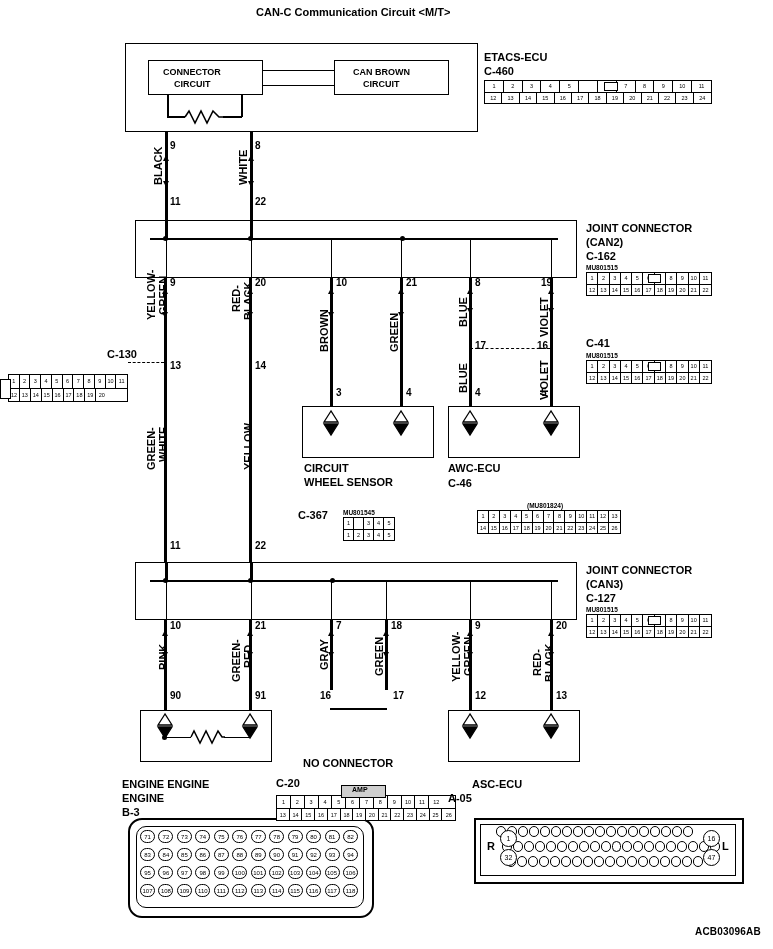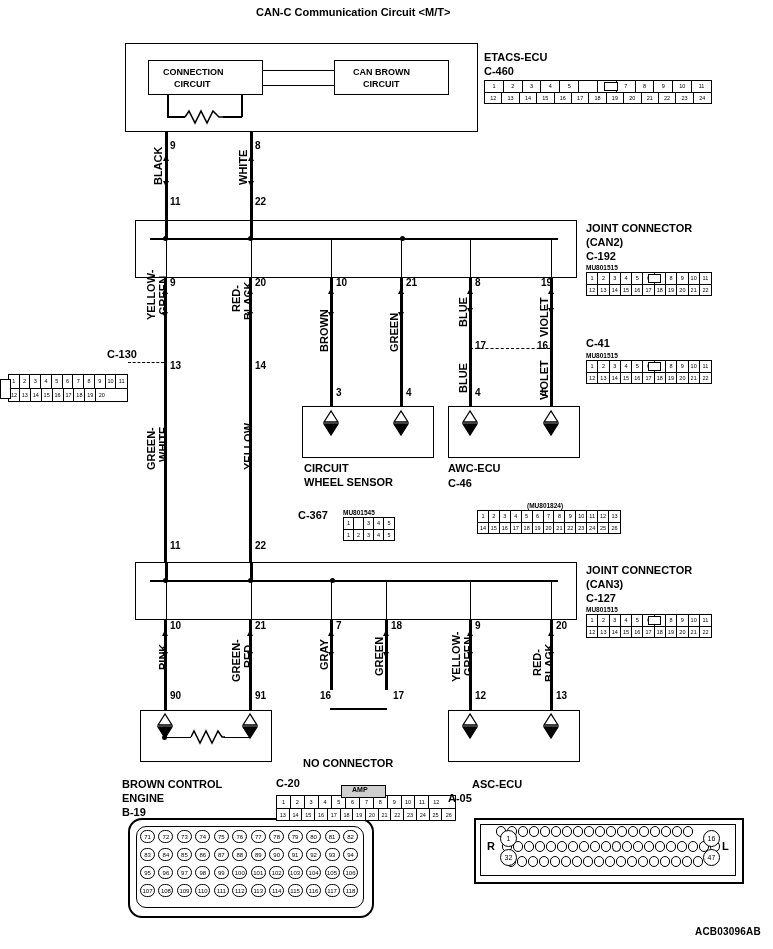--- a/index.html
+++ b/index.html
@@ -29,21 +29,21 @@
 </style>
 </head>
 <body>
 
 <div id="sheet">
 
   <div class="t title" style="left:256px;top:6px;">CAN-C Communication Circuit &lt;M/T&gt;</div>
 
   <div class="box" style="left:125px;top:43px;width:353px;height:89px;"></div>
   <div class="boxthin" style="left:148px;top:60px;width:115px;height:35px;border-width:1.4px;"></div>
-  <div class="t sm" style="left:163px;top:67px;">CONNECTION</div>
+  <div class="t sm" style="left:163px;top:67px;">CONNECTOR</div>
   <div class="t sm" style="left:174px;top:79px;">CIRCUIT</div>
   <div class="boxthin" style="left:334px;top:60px;width:115px;height:35px;border-width:1.4px;"></div>
   <div class="t sm" style="left:353px;top:67px;">CAN BROWN</div>
   <div class="t sm" style="left:363px;top:79px;">CIRCUIT</div>
 
   <div class="hline" style="left:263px;top:70px;width:71px;height:1.2px;"></div>
   <div class="hline" style="left:263px;top:85px;width:71px;height:1.2px;"></div>
 
   <div class="vline" style="left:167px;top:95px;height:22px;"></div>
   <div class="vline" style="left:241px;top:95px;height:22px;"></div>
@@ -124,21 +124,21 @@
   <div class="thinv" style="left:250.5px;top:238px;height:40px;"></div>
   <div class="thinv" style="left:331px;top:238px;height:40px;"></div>
   <div class="thinv" style="left:401px;top:238px;height:40px;"></div>
   <div class="thinv" style="left:470px;top:238px;height:40px;"></div>
   <div class="thinv" style="left:551px;top:238px;height:40px;"></div>
   <div class="hline" style="left:401px;top:238px;width:151px;height:2px;"></div>
   <div class="hline" style="left:150px;top:238px;width:16px;height:2px;"></div>
 
   <div class="t lbl" style="left:586px;top:222px;">JOINT CONNECTOR</div>
   <div class="t lbl" style="left:586px;top:236px;">(CAN2)</div>
-  <div class="t code" style="left:586px;top:250px;">C-192</div>
+  <div class="t code" style="left:586px;top:250px;">C-162</div>
   <div class="t tiny" style="left:586px;top:264px;">MU801515</div>
 
   <div class="conn" style="left:586px;top:272px;width:126px;height:24px;border-width:1.3px;">
     <div class="cellrow" id="joint2-top-row" style="height:11px;">
         <div class="cell" style="width: 11.4545px; height: 11px; line-height: 11px;">1</div>
         <div class="cell" style="width: 11.4545px; height: 11px; line-height: 11px;">2</div>
         <div class="cell" style="width: 11.4545px; height: 11px; line-height: 11px;">3</div>
         <div class="cell" style="width: 11.4545px; height: 11px; line-height: 11px;">4</div>
         <div class="cell" style="width: 11.4545px; height: 11px; line-height: 11px;">5</div>
         <div class="cell" style="width: 11.4545px; height: 11px; line-height: 11px;">6</div>
@@ -494,23 +494,23 @@
     <polygon points="9,0 2,11 16,11" fill="none" stroke="#000" stroke-width="1.3"></polygon>
     <polygon points="2,13 16,13 9,24" fill="#000" stroke="#000" stroke-width="1.3"></polygon>
   </svg>
   <div class="hline" style="left:165px;top:737px;width:26px;height:1.3px;"></div>
   <div class="hline" style="left:224px;top:737px;width:26px;height:1.3px;"></div>
   <div class="vline" style="left:164.5px;top:734px;height:4px;"></div>
   <div class="dot" style="left:162px;top:735px;"></div>
   <svg style="left:191px;top:730px;width:34px;height:15px;">
     <polyline points="0,7 3,1 9,13 15,1 21,13 27,1 31,7 34,7" fill="none" stroke="#000" stroke-width="1.5"></polyline>
   </svg>
-  <div class="t lbl" style="left:122px;top:778px;">BROWN CONTROL</div>
+  <div class="t lbl" style="left:122px;top:778px;">ENGINE ENGINE</div>
   <div class="t lbl" style="left:122px;top:792px;">ENGINE</div>
-  <div class="t code" style="left:122px;top:806px;">B-19</div>
+  <div class="t code" style="left:122px;top:806px;">B-3</div>
 
   <div style="position:absolute;left:128px;top:818px;width:242px;height:96px;border:2px solid #000;border-radius:14px;background:#fff;"></div>
   <div style="position:absolute;left:136px;top:826px;width:226px;height:80px;border:1.4px solid #000;border-radius:10px;background:#fff;"></div>
   <div id="ecm-grid" style="position:absolute;left:140px;top:830px;width:218px;height:72px;">
       <div style="display: flex; height: 18px; justify-content: space-between;">
         <div style="width: 15px; height: 13px; border: 1px solid rgb(0, 0, 0); border-radius: 7px; font-size: 6px; line-height: 13px; text-align: center; box-sizing: border-box; font-family: &quot;Liberation Sans&quot;, sans-serif;">71</div>
         <div style="width: 15px; height: 13px; border: 1px solid rgb(0, 0, 0); border-radius: 7px; font-size: 6px; line-height: 13px; text-align: center; box-sizing: border-box; font-family: &quot;Liberation Sans&quot;, sans-serif;">72</div>
         <div style="width: 15px; height: 13px; border: 1px solid rgb(0, 0, 0); border-radius: 7px; font-size: 6px; line-height: 13px; text-align: center; box-sizing: border-box; font-family: &quot;Liberation Sans&quot;, sans-serif;">73</div>
         <div style="width: 15px; height: 13px; border: 1px solid rgb(0, 0, 0); border-radius: 7px; font-size: 6px; line-height: 13px; text-align: center; box-sizing: border-box; font-family: &quot;Liberation Sans&quot;, sans-serif;">74</div>
         <div style="width: 15px; height: 13px; border: 1px solid rgb(0, 0, 0); border-radius: 7px; font-size: 6px; line-height: 13px; text-align: center; box-sizing: border-box; font-family: &quot;Liberation Sans&quot;, sans-serif;">75</div>

